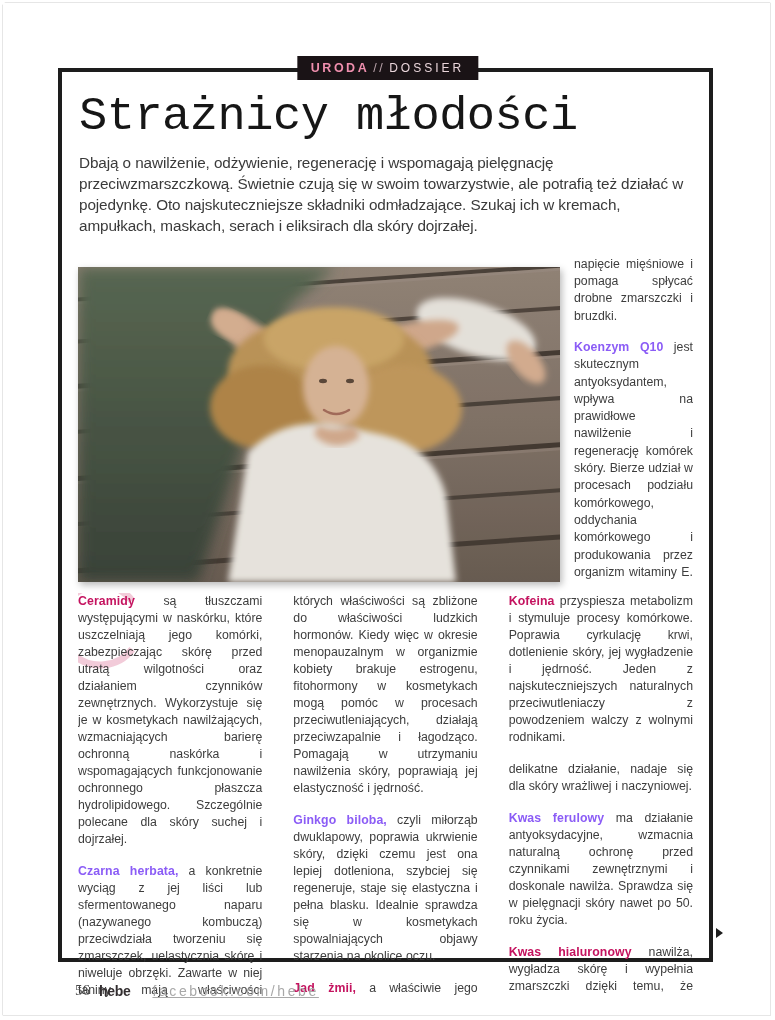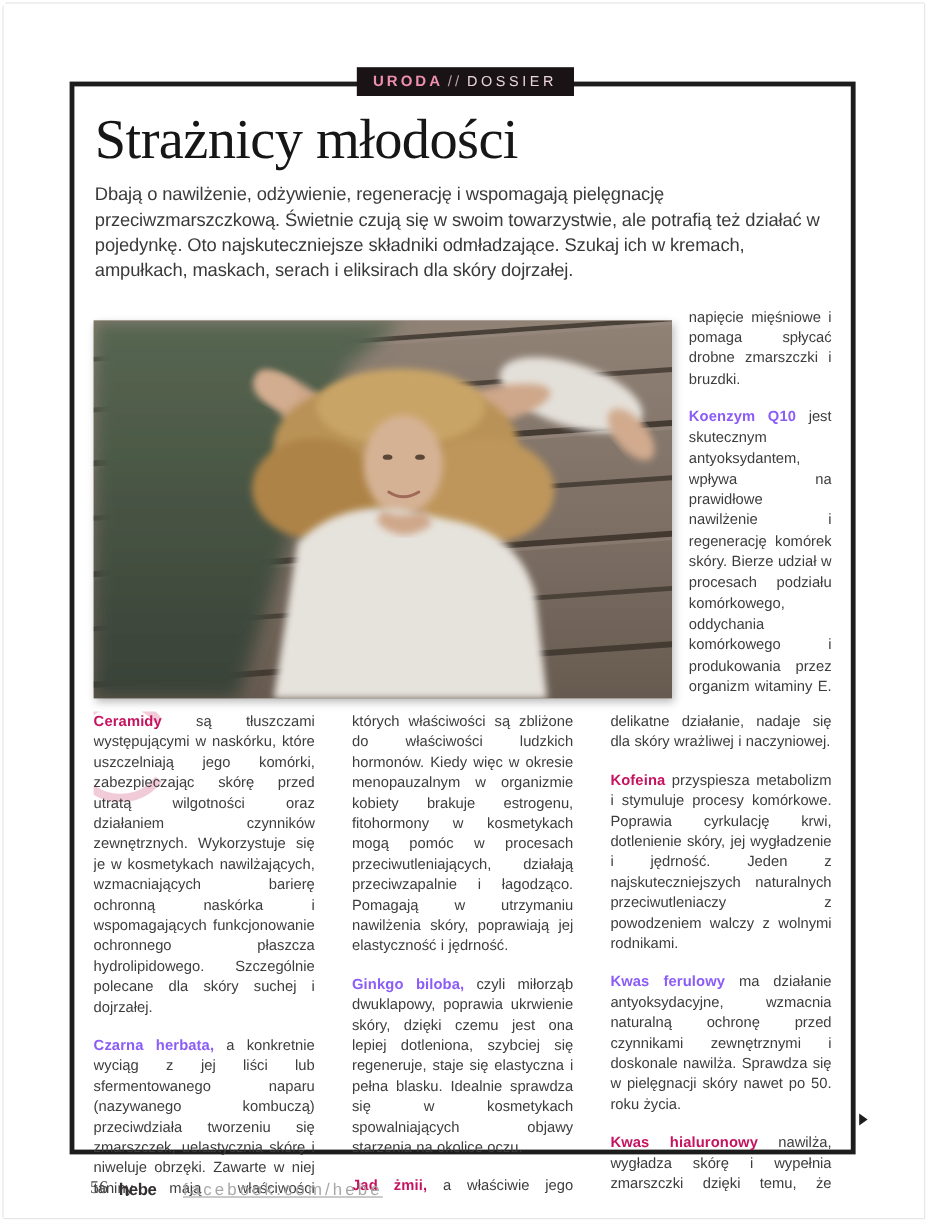--- a/index.html
+++ b/index.html
@@ -29,21 +29,21 @@
   .badge .dossier{color:var(--badge-dossier);font-weight:normal;letter-spacing:3px;font-size:12px;}
 
   
   .frame{
     position:absolute;left:58px;top:68px;width:655px;height:894px;
     border:4px solid var(--frame);background:#fff;z-index:1;
     padding:14px 16px 0 16px;
   }
 
   .title{
-    font-family:Liberation Serif, serif;font-weight:normal;color:#161616;
+    font-family:Liberation Mono, monospace;font-weight:normal;color:#161616;
     font-size:47px;line-height:1.08;letter-spacing:-0.5px;margin:6px 0 9px 1px;
   }
   .intro{
     font-size:15.3px;line-height:21px;color:#3a3a3a;margin-left:1px;
     letter-spacing:-0.1px;
   }
 
   .photo-row{display:flex;margin-top:20px;align-items:flex-end;}
   .photo{
     width:482px;height:315px;flex:0 0 482px;position:relative;
@@ -169,22 +169,22 @@
       <div class="col">
           <p class="para" lang="pl"><b class="lead pink">Ceramidy</b> są tłuszczami występującymi w naskórku, które uszczelniają jego komórki, zabezpieczając skórę przed utratą wilgotności oraz działaniem czynników zewnętrznych. Wykorzystuje się je w kosmetykach nawilżających, wzmacniających barierę ochronną naskórka i wspomagających funkcjonowanie ochronnego płaszcza hydrolipidowego. Szczególnie polecane dla skóry suchej i dojrzałej.</p>
           <p class="para" lang="pl"><b class="lead">Czarna herbata,</b> a konkretnie wyciąg z jej liści lub sfermentowanego naparu (nazywanego kombuczą) przeciwdziała tworzeniu się zmarszczek, uelastycznia skórę i niweluje obrzęki. Zawarte w niej taniny mają właściwości antyseptyczne i antyrodnikowe.</p>
         </div>
       <div class="col">
           <p class="para" lang="pl">których właściwości są zbliżone do właściwości ludzkich hormonów. Kiedy więc w okresie menopauzalnym w organizmie kobiety brakuje estrogenu, fitohormony w kosmetykach mogą pomóc w procesach przeciwutleniających, działają przeciwzapalnie i łagodząco. Pomagają w utrzymaniu nawilżenia skóry, poprawiają jej elastyczność i jędrność.</p>
           <p class="para" lang="pl"><b class="lead">Ginkgo biloba,</b> czyli miłorząb dwuklapowy, poprawia ukrwienie skóry, dzięki czemu jest ona lepiej dotleniona, szybciej się regeneruje, staje się elastyczna i pełna blasku. Idealnie sprawdza się w kosmetykach spowalniających objawy starzenia na okolice oczu.</p>
           <p class="para" lang="pl"><b class="lead pink">Jad żmii,</b> a właściwie jego syntetyczny odpowiednik, czyli peptyd syn-ake, uśmierza ból, działa przeciwzapalnie i przeciwobrzękowo. Peptyd jest podobny w działaniu do botoksu – zmniejsza</p>
         </div>
       <div class="col">
+          <p class="para" lang="pl"><b class="lead pink">Kofeina</b> przyspiesza metabolizm i stymuluje procesy komórkowe. Poprawia cyrkulację krwi, dotlenienie skóry, jej wygładzenie i jędrność. Jeden z najskuteczniejszych naturalnych przeciwutleniaczy z powodzeniem walczy z wolnymi rodnikami.</p>
           <p class="para" lang="pl">delikatne działanie, nadaje się dla skóry wrażliwej i naczyniowej.</p>
-          <p class="para" lang="pl"><b class="lead pink">Kofeina</b> przyspiesza metabolizm i stymuluje procesy komórkowe. Poprawia cyrkulację krwi, dotlenienie skóry, jej wygładzenie i jędrność. Jeden z najskuteczniejszych naturalnych przeciwutleniaczy z powodzeniem walczy z wolnymi rodnikami.</p>
           <p class="para" lang="pl"><b class="lead">Kwas ferulowy</b> ma działanie antyoksydacyjne, wzmacnia naturalną ochronę przed czynnikami zewnętrznymi i doskonale nawilża. Sprawdza się w pielęgnacji skóry nawet po 50. roku życia.</p>
           <p class="para" lang="pl"><b class="lead pink">Kwas hialuronowy</b> nawilża, wygładza skórę i wypełnia zmarszczki dzięki temu, że przyciąga wodę do wewnętrznych warstw naskórka w proporcjach 1 do 200. Niezastąpiony w pielęgnacji skóry dojrzałej.</p>
         </div>
     </div>
   </div>
 
   <div class="continue-arrow"></div>
 
   <div class="footer">
     <span class="page-num">56</span>

